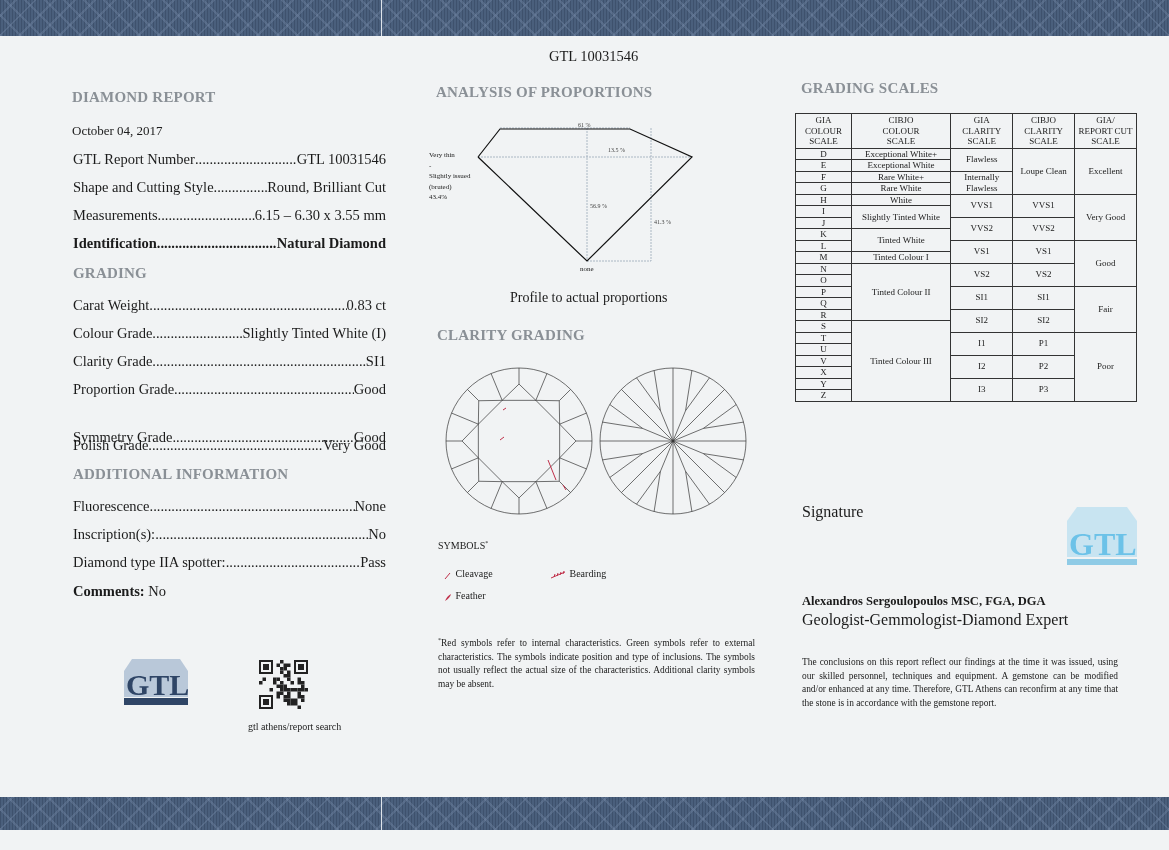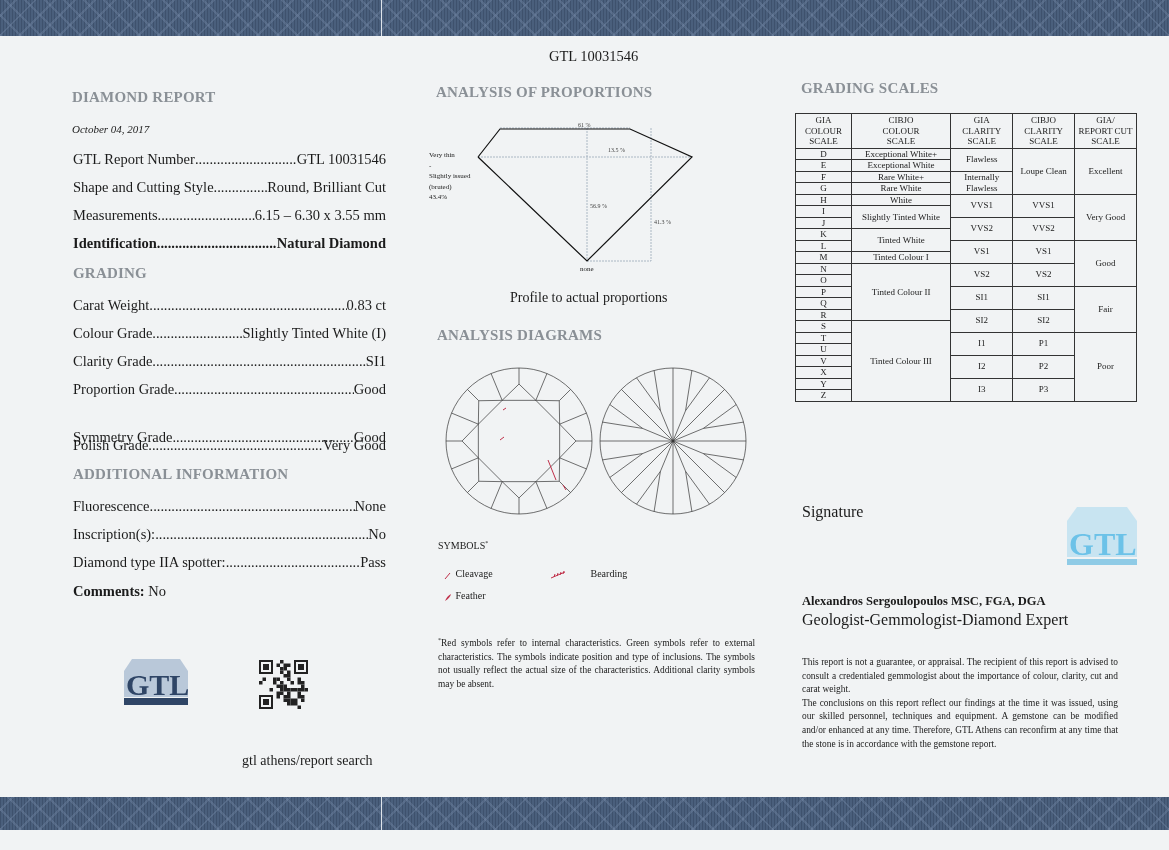--- a/index.html
+++ b/index.html
@@ -31,21 +31,21 @@
 <div class="band top">
     <div class="seam"></div>
   </div>
 <div class="band bottom">
     <div class="seam"></div>
   </div>
 
 <div class="abs" style="left:549px;top:48px;font-size:14.5px;">GTL 10031546</div>
 
 <div class="abs sect" style="left:72px;top:89px;">DIAMOND REPORT</div>
-<div class="abs" style="left:72px;top:123px;font-size:11px;font-style:italic;">October 04, 2017</div>
+<div class="abs" style="left:72px;top:123px;font-size:13px;">October 04, 2017</div>
 
 <div id="details-rows">
     <div class="row" style="top: 151px;">
       <span class="lbl">GTL Report Number</span>
       <span class="dots"></span>
       <span class="val">GTL 10031546</span>
     </div>
     <div class="row" style="top: 179px;">
       <span class="lbl">Shape and Cutting Style</span>
       <span class="dots"></span>
@@ -186,21 +186,21 @@
       <rect x="28" y="38.5" width="3.5" height="3.5" fill="#222"></rect>
       <rect x="31.5" y="38.5" width="3.5" height="3.5" fill="#222"></rect>
       <rect x="35" y="38.5" width="3.5" height="3.5" fill="#222"></rect>
       <rect x="42" y="38.5" width="3.5" height="3.5" fill="#222"></rect>
       <rect x="28" y="42" width="3.5" height="3.5" fill="#222"></rect>
       <rect x="31.5" y="42" width="3.5" height="3.5" fill="#222"></rect>
       <rect x="35" y="42" width="3.5" height="3.5" fill="#222"></rect>
       <rect x="38.5" y="45.5" width="3.5" height="3.5" fill="#222"></rect>
     </svg>
 </div>
-<div class="abs" style="left:242px;top:721px;font-size:14px;margin-top:32px;">gtl athens/report search</div>
+<div class="abs" style="left:248px;top:721px;font-size:10px;">gtl athens/report search</div>
 
 <div class="abs sect" style="left:436px;top:84px;">ANALYSIS OF PROPORTIONS</div>
 
 <div class="abs" style="left:429px;top:150px;font-size:7px;line-height:10.5px;">
   <div>Very thin</div>
   <div>-</div>
   <div>Slightly issued</div>
   <div>(bruted)</div>
   <div>43.4%</div>
 </div>
@@ -215,21 +215,21 @@
   </g>
   <polyline points="8,37 30,9 160,9 222,37 117,141 8,37" fill="none" stroke="#111" stroke-width="1.2"></polyline>
   <text x="108" y="7" font-size="6" fill="#444" font-family="Liberation Serif, serif">61 %</text>
   <text x="138" y="32" font-size="6" fill="#444" font-family="Liberation Serif, serif">13.5 %</text>
   <text x="120" y="88" font-size="6" fill="#444" font-family="Liberation Serif, serif">56.9 %</text>
   <text x="184" y="104" font-size="6" fill="#444" font-family="Liberation Serif, serif">41.3 %</text>
 </svg>
 <div class="abs" style="left:580px;top:265px;font-size:7px;">none</div>
 <div class="abs" style="left:510px;top:290px;font-size:14px;">Profile to actual proportions</div>
 
-<div class="abs sect" style="left:437px;top:327px;">ANALYSIS DIAGRAMS</div>
+<div class="abs sect" style="left:437px;top:327px;">CLARITY GRADING</div>
 
 <svg class="abs" style="left:443px;top:365px;" width="152" height="152" viewBox="0 0 152 152">
   <g id="crown-lines" fill="none" stroke="#333" stroke-width="0.7">
       <circle cx="76" cy="76" r="73"></circle>
       <polygon points="116.65069943049662,92.83807102406395 92.83807102406395,116.65069943049662 59.16192897593605,116.65069943049662 35.349300569503384,92.83807102406395 35.34930056950338,59.16192897593605 59.16192897593602,35.34930056950339 92.83807102406396,35.34930056950339 116.65069943049662,59.16192897593602"></polygon>
       <line x1="116.65069943049662" y1="92.83807102406395" x2="143.44320587332393" y2="103.93589056265155"></line>
       <line x1="116.65069943049662" y1="92.83807102406395" x2="116.26266012076202" y2="116.262660120762"></line>
       <line x1="92.83807102406395" y1="116.65069943049662" x2="116.26266012076202" y2="116.262660120762"></line>
       <line x1="116.26266012076202" y1="116.262660120762" x2="127.61879502661797" y2="127.61879502661796"></line>
       <line x1="92.83807102406395" y1="116.65069943049662" x2="103.93589056265157" y2="143.44320587332393"></line>
@@ -313,21 +313,21 @@
 <div class="abs" style="left:443px;top:568px;font-size:10px;">
   <svg width="10" height="10" style="vertical-align:middle">
       <line x1="2" y1="9" x2="7" y2="3" stroke="#c0304a" stroke-width="1"></line>
     </svg>
   <span>Cleavage</span>
 </div>
 <div class="abs" style="left:549px;top:568px;font-size:10px;">
   <svg width="18" height="10" style="vertical-align:middle">
       <path d="M2 8 L16 2 M5 7 l1 -3 M8 6 l1 -3 M11 5 l1 -3 M14 4 l1 -3" stroke="#c0304a" stroke-width="1" fill="none"></path>
     </svg>
-  <span style="margin-left:21px">Bearding</span>
+  <span style="margin-left:0">Bearding</span>
 </div>
 <div class="abs" style="left:443px;top:590px;font-size:10px;">
   <svg width="10" height="10" style="vertical-align:middle">
       <path d="M2 9 Q4 4 8 2 Q7 6 2 9 Z" fill="#c0304a"></path>
     </svg>
   <span>Feather</span>
 </div>
 
 <div class="para" style="left:438px;top:634px;width:317px;">
   <sup style="font-size:6px;">*</sup><span>Red symbols refer to internal characteristics. Green symbols refer to external characteristics. The symbols indicate position and type of inclusions. The symbols not usually reflect the actual size of the characteristics. Additional clarity symbols may be absent.</span>
@@ -453,15 +453,14 @@
   <svg width="74" height="62" viewBox="0 0 74 62">
     <polygon points="12,2 62,2 72,16 72,52 2,52 2,16" fill="#9fd6ee" opacity=".5"></polygon>
     <text x="4" y="50" font-family="Liberation Serif, serif" font-size="32" font-weight="bold" fill="#6cc2e8">GTL</text>
     <rect x="2" y="54" width="70" height="6" fill="#8fcbe6"></rect>
   </svg>
 </div>
 <div class="abs" style="left:802px;top:594px;font-size:12.5px;font-weight:bold;">Alexandros Sergoulopoulos MSC, FGA, DGA</div>
 <div class="abs" style="left:802px;top:611px;font-size:16px;">Geologist-Gemmologist-Diamond Expert</div>
 
 <div class="para" style="left:802px;top:656px;width:316px;">
-  <div>This report is not a guarantee, or appraisal. The recipient of this report is advised to consult a credentialed gemmologist about the importance of colour, clarity, cut and carat weight.</div>
   <div>The conclusions on this report reflect our findings at the time it was issued, using our skilled personnel, techniques and equipment. A gemstone can be modified and/or enhanced at any time. Therefore, GTL Athens can reconfirm at any time that the stone is in accordance with the gemstone report.</div>
 </div>
 
 </body></html>

